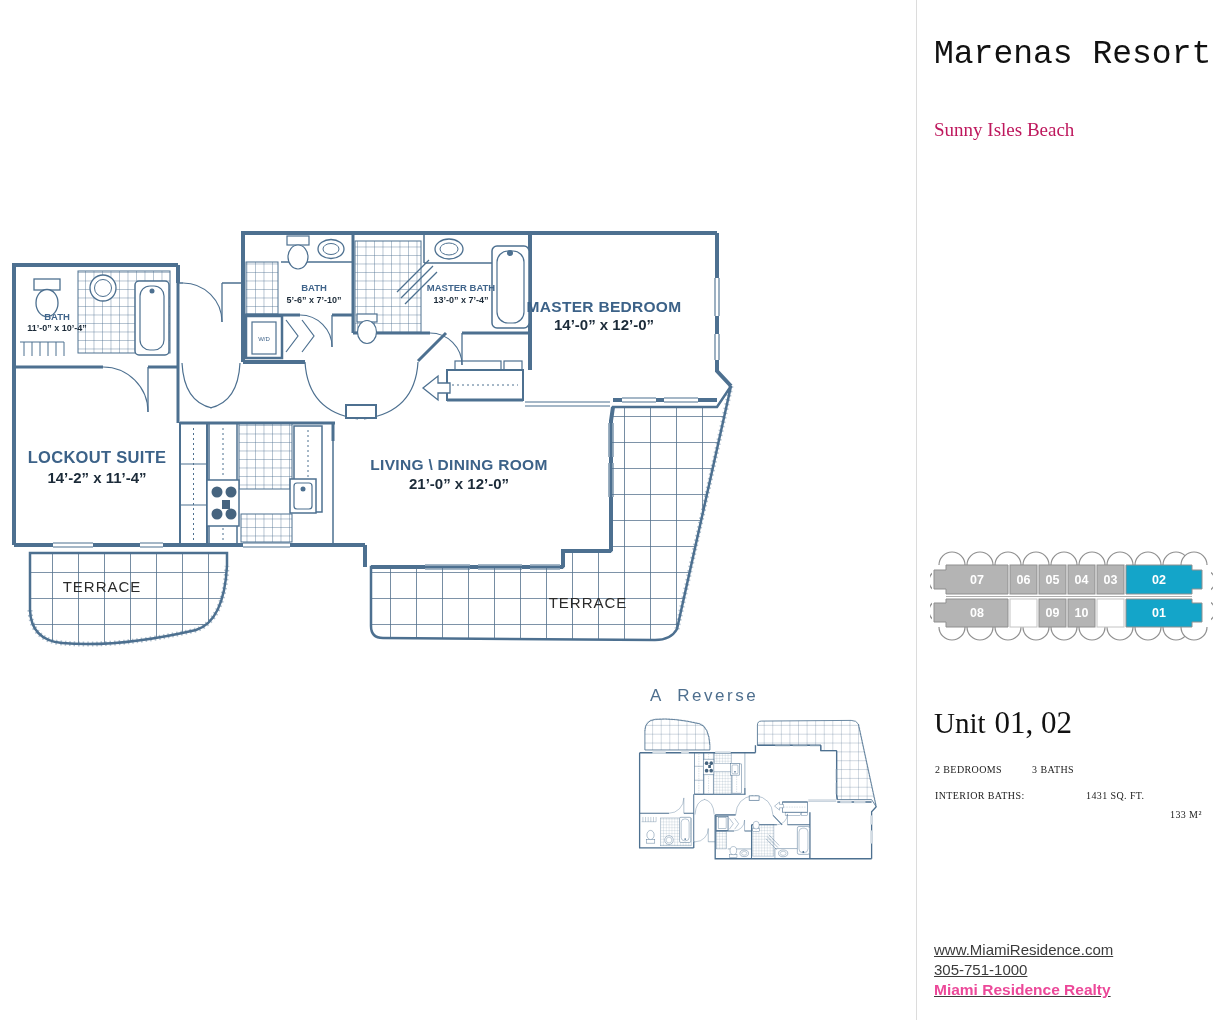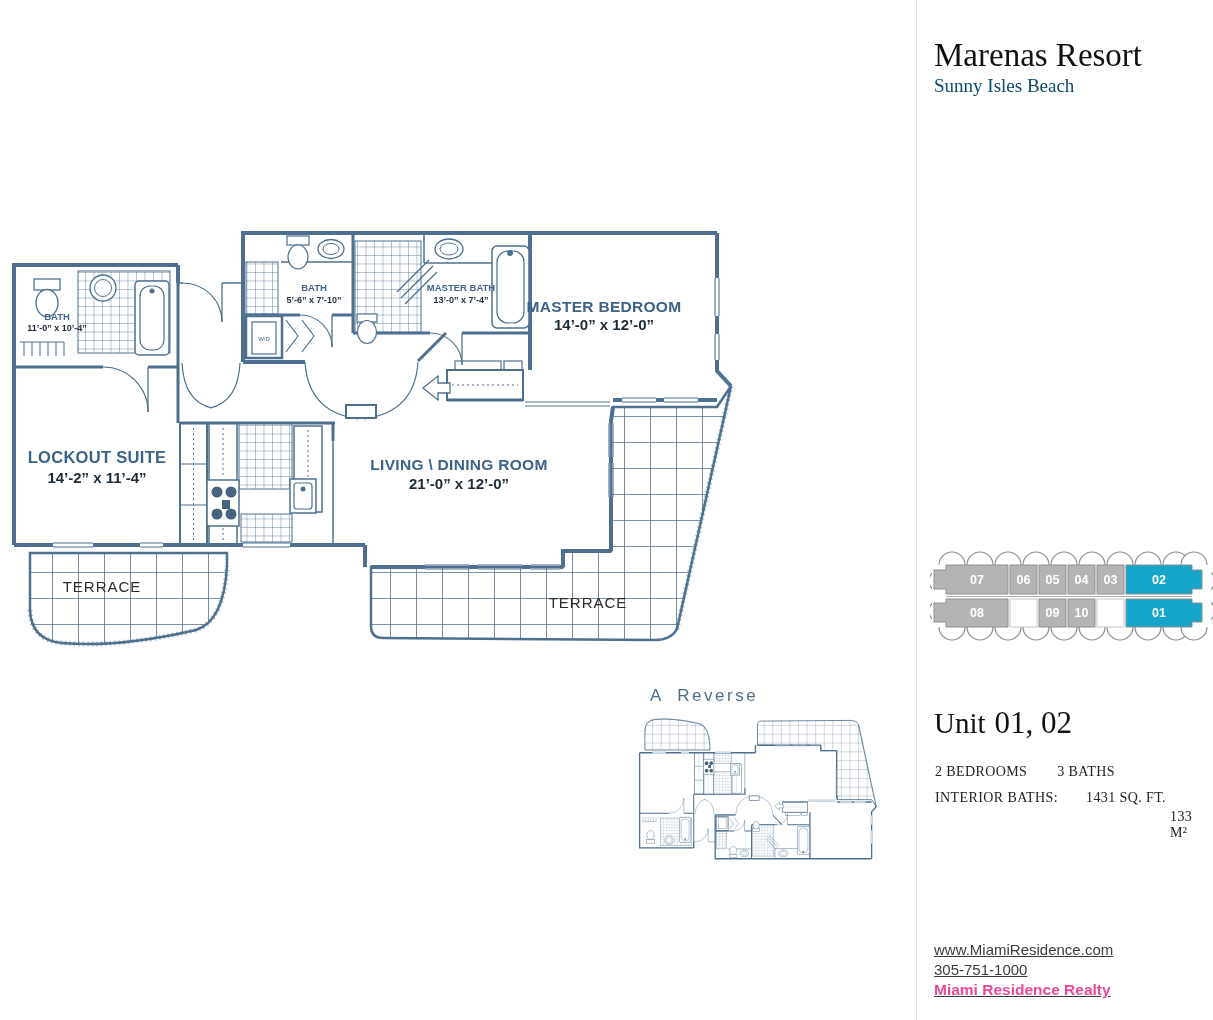--- a/index.html
+++ b/index.html
@@ -1,26 +1,26 @@
 <!DOCTYPE html>
 <html><head>
 <meta charset="utf-8">
 <style>
   html,body{margin:0;padding:0;background:#fff;}
   #page{position:relative;width:1213px;height:1020px;background:#fff;overflow:hidden;
         font-family:"Liberation Sans",sans-serif;}
   #divider{position:absolute;left:916px;top:0;width:1px;height:1020px;background:#dcdcdc;}
   #brand{position:absolute;left:934px;top:36px;}
-  #brand .title{font-family:Liberation Serif, serif;font-size:33px;color:#111;line-height:38px;}
-  #brand .subtitle{font-family:"Liberation Serif",serif;font-size:19px;color:#0c4a6e;line-height:24px;}
+  #brand .title{font-family:Liberation Mono, monospace;font-size:33px;color:#111;line-height:38px;}
+  #brand .subtitle{font-family:"Liberation Serif",serif;font-size:19px;color:#be185d;line-height:24px;margin-top:44px;}
   #unitblock{position:absolute;left:934px;top:705px;display:flex;align-items:baseline;gap:9px;color:#111;}
   #unitblock .u-prefix{font-family:"Liberation Serif",serif;font-size:29px;}
   #unitblock .u-nums{font-family:"Liberation Serif",serif;font-size:31px;}
   .specline{position:absolute;left:935px;width:278px;font-family:"Liberation Serif",serif;
-            font-size:14px;color:#222;letter-spacing:.4px;}
+            font-size:10px;color:#222;letter-spacing:.4px;}
   #spec1{top:764px;}
   #spec1 .gap{display:inline-block;width:30px;}
   #spec2{top:790px;}
   #spec2 .v1{position:absolute;left:151px;}
   #spec2 .v2{position:absolute;left:235px;margin-top:19px;}
   #contact{position:absolute;left:934px;top:940px;font-size:15px;color:#3c3c3c;line-height:20px;text-decoration:underline;}
   #contact .co{font-weight:bold;color:#ec4899;font-size:15.5px;}
   
   #keyplan{position:absolute;left:930px;top:551px;}
   #keyplan text{font-family:"Liberation Sans",sans-serif;font-size:12.5px;font-weight:bold;fill:#fff;}

